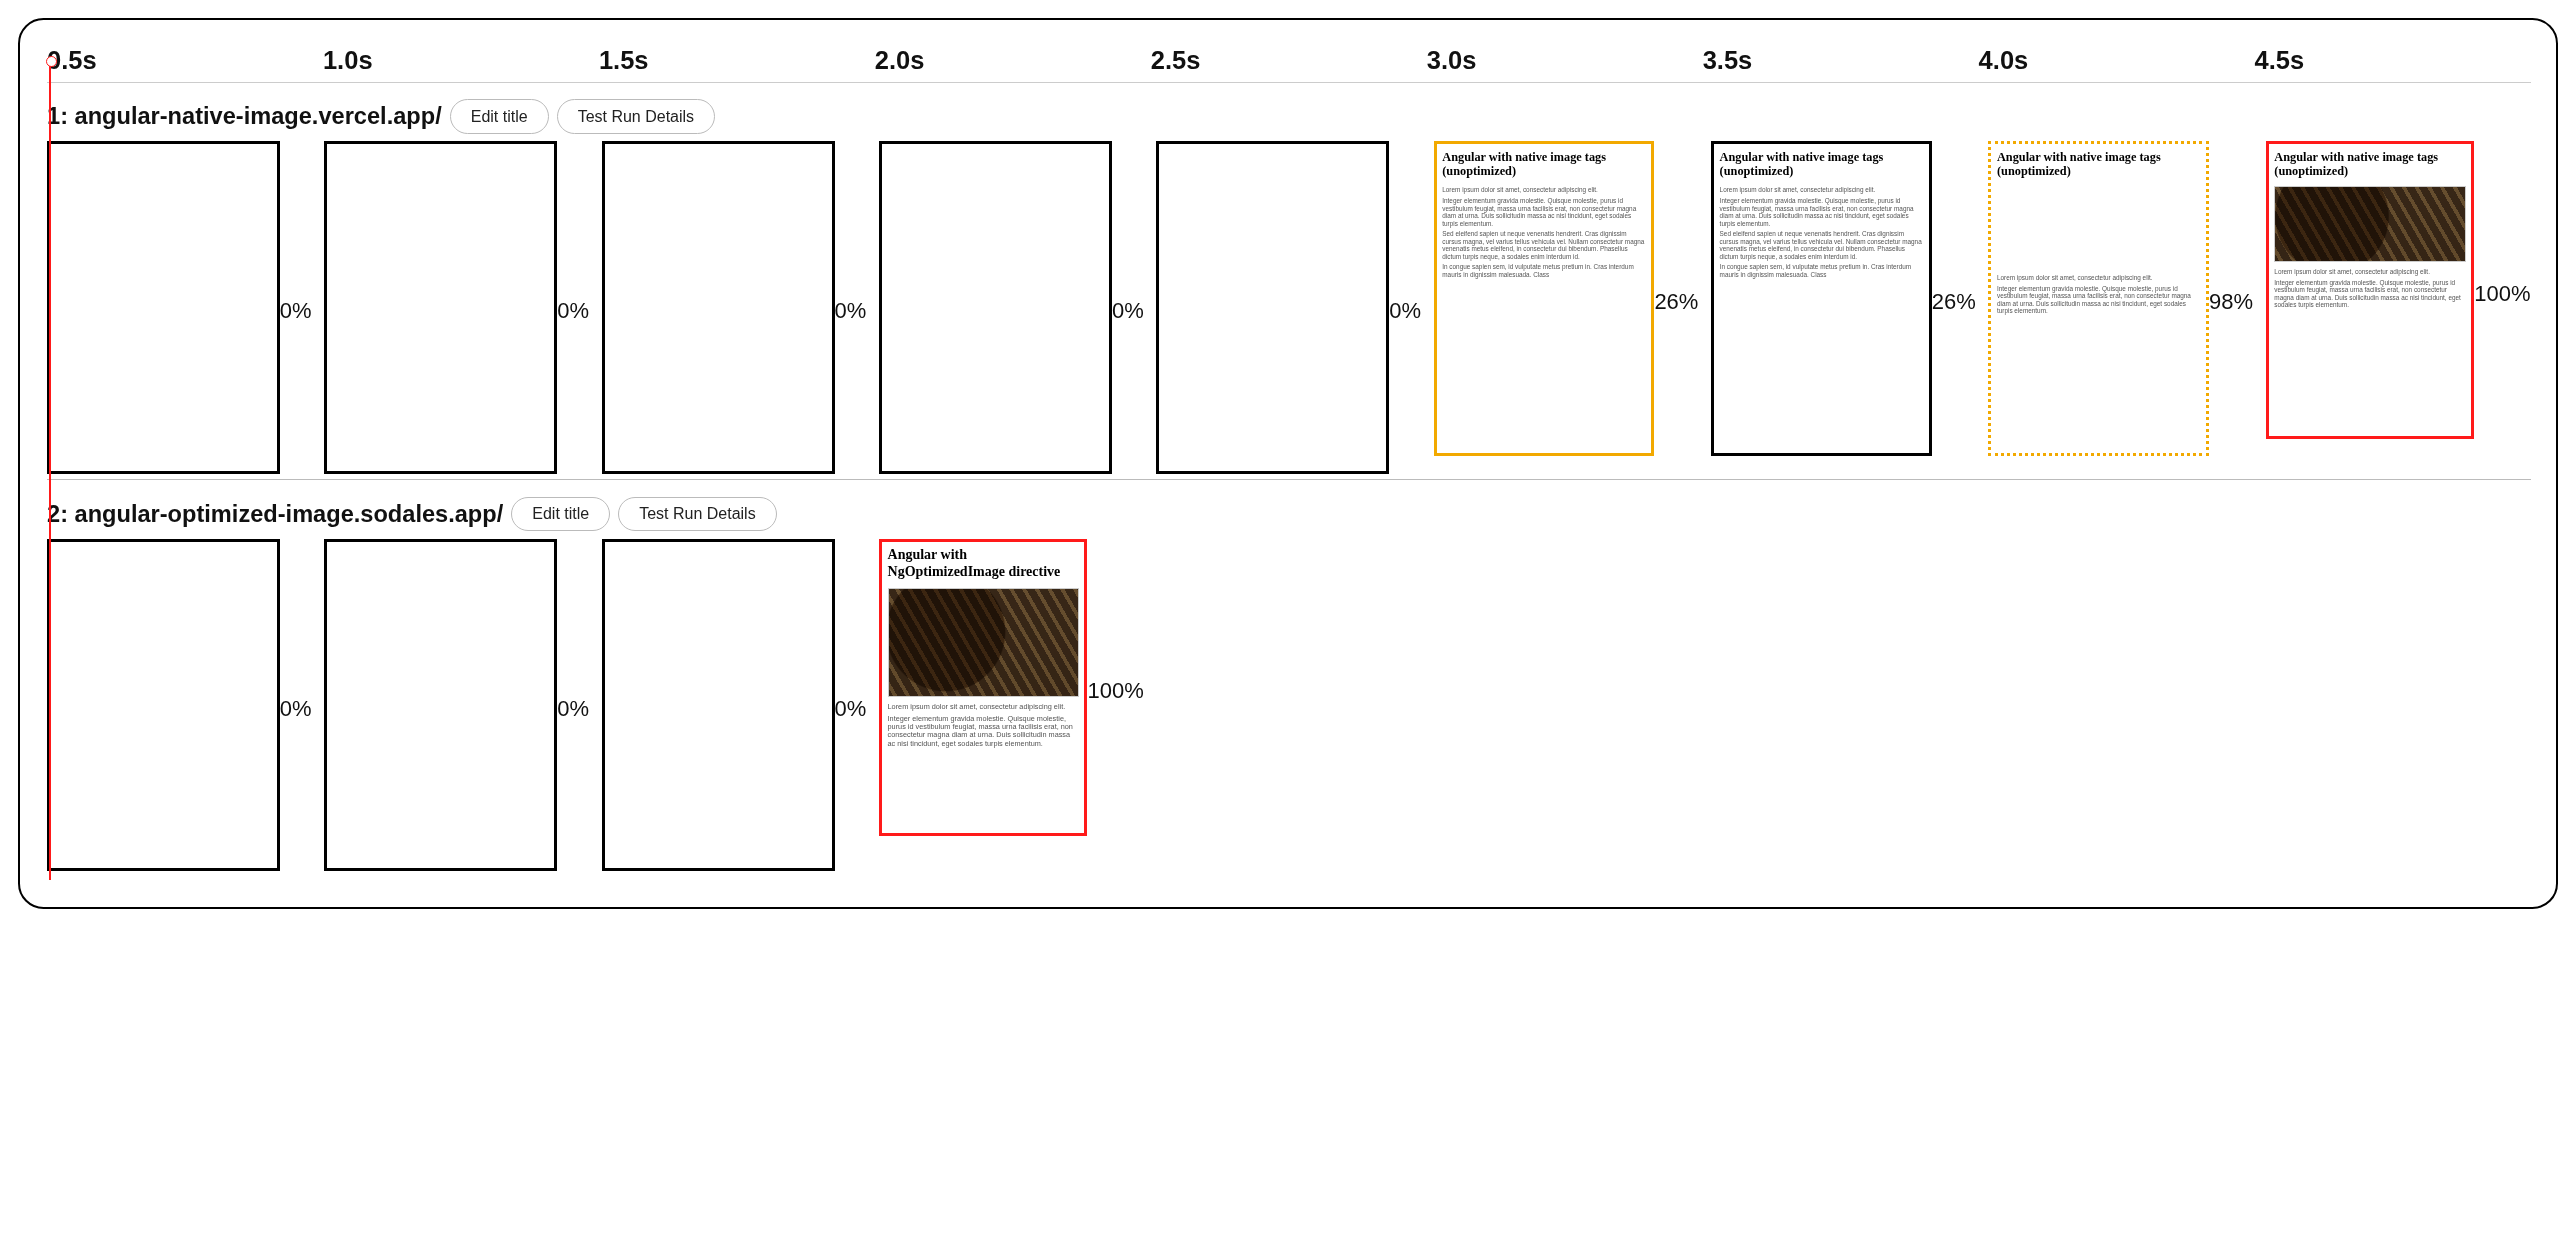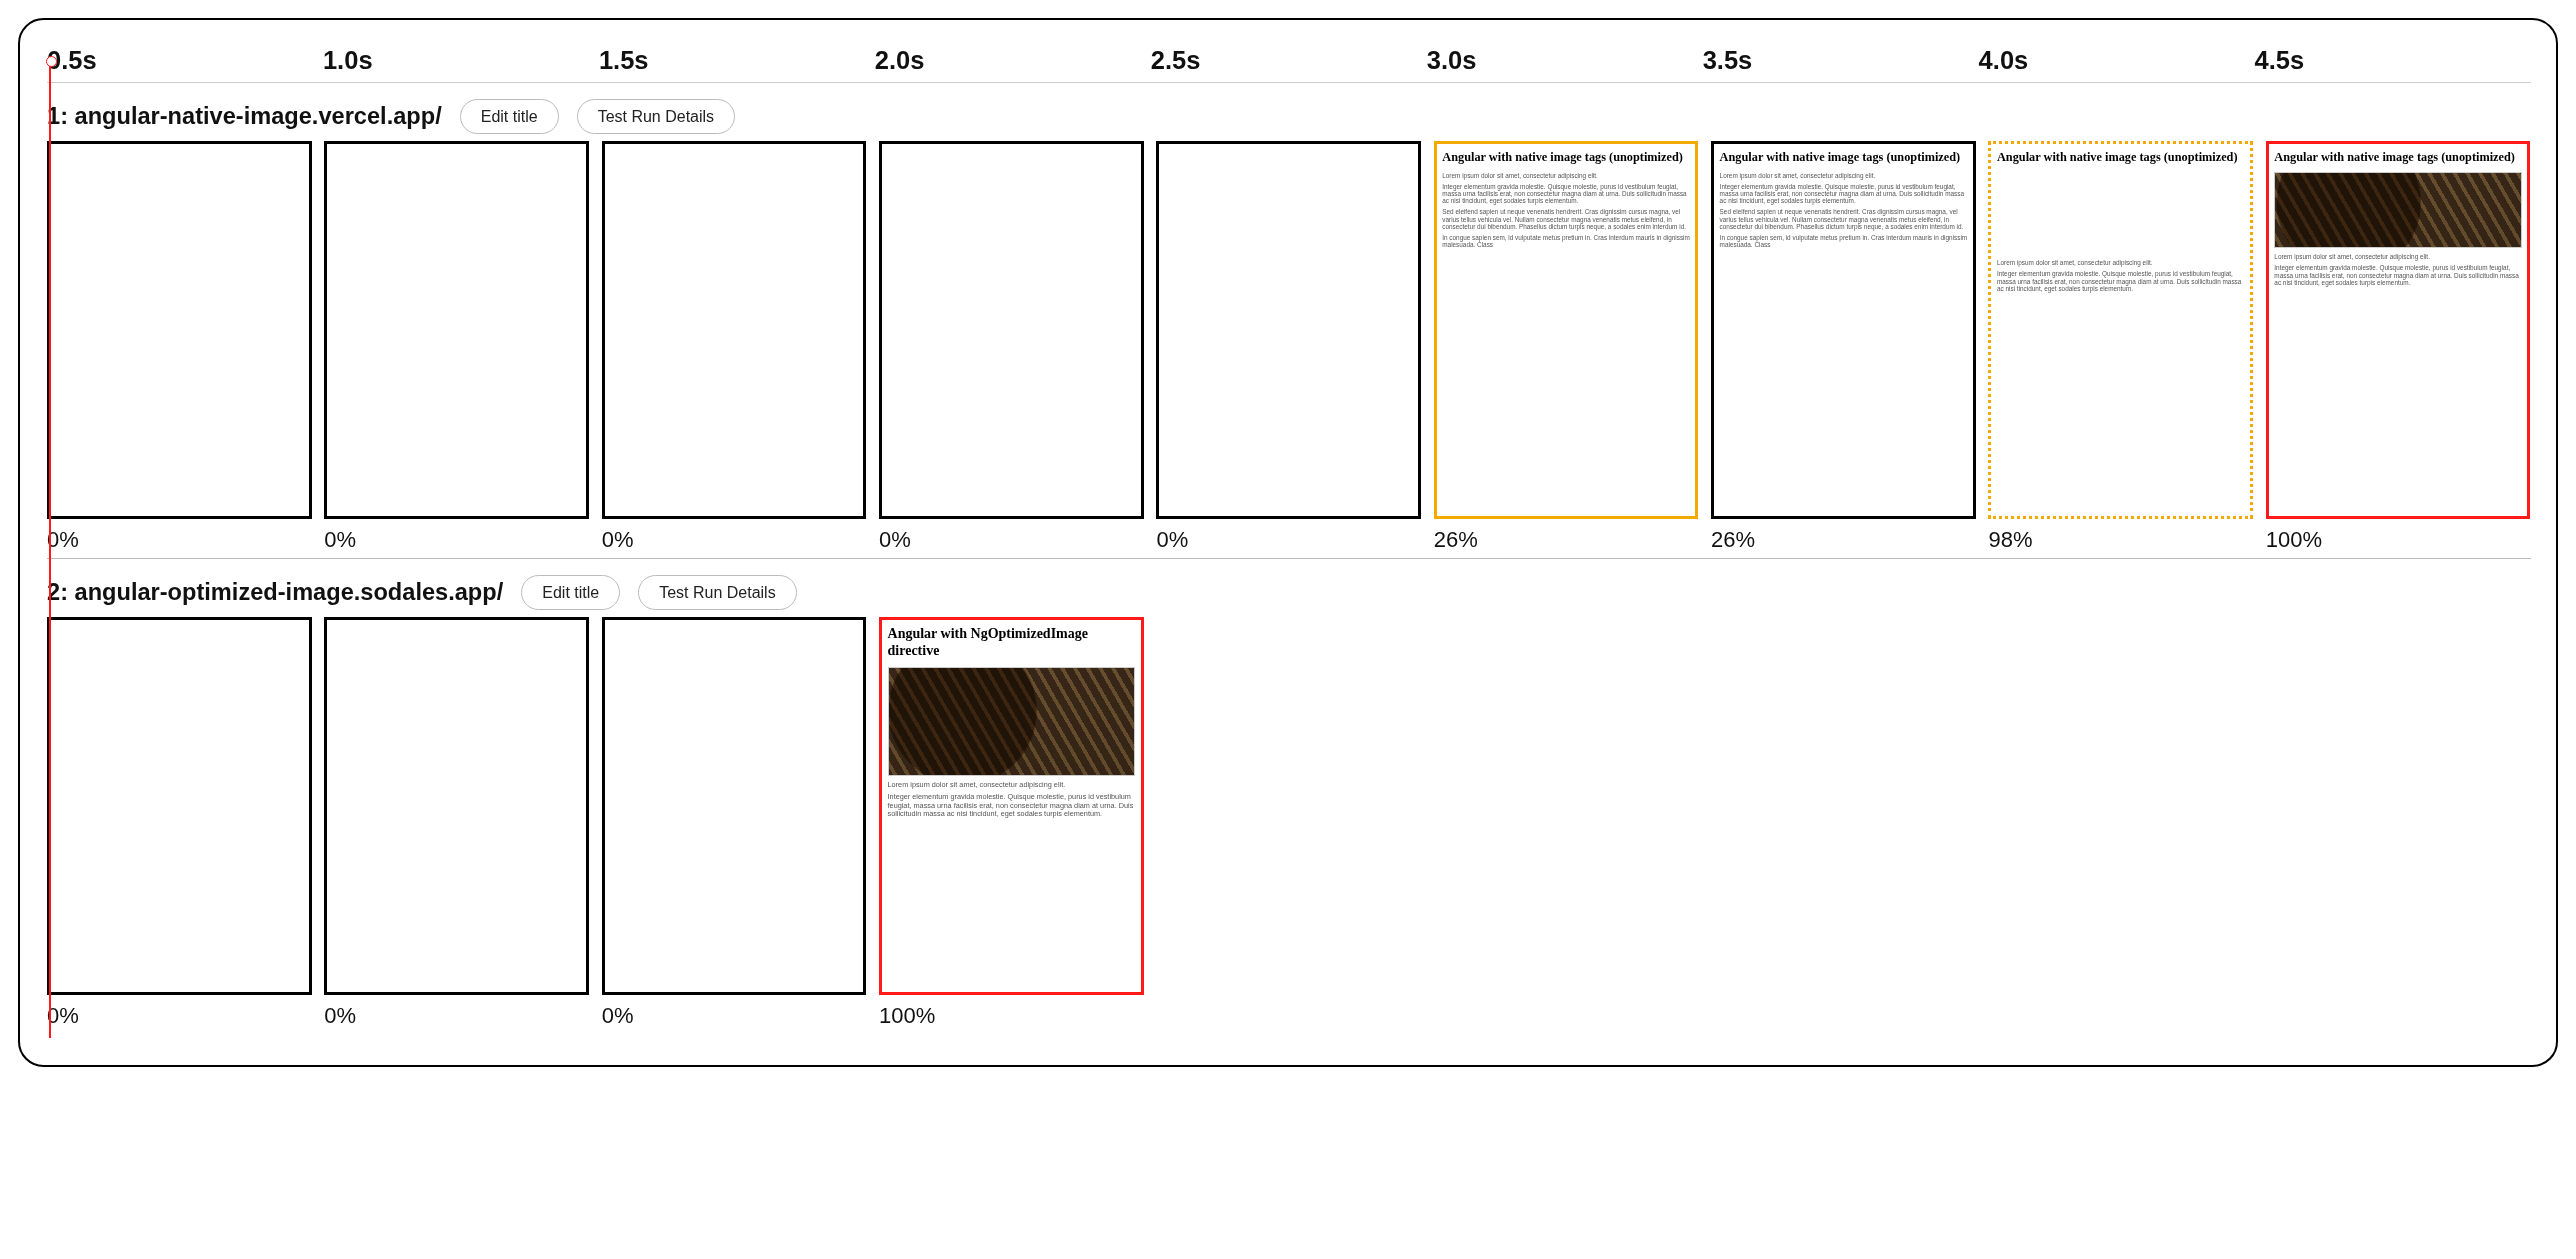--- a/index.html
+++ b/index.html
@@ -39,21 +39,21 @@
   }
   .timeline-ruler .tick {
     font-weight: 700;
     font-size: 25.5px;
     color: #111;
   }
   .run-block { margin-left: 18px; margin-top: 16.4px; }
   .run-header {
     display: flex;
     align-items: center;
-    gap: 18px;
+    gap: 8px;
     margin-bottom: 7.3px;
   }
   .run-title {
     font-weight: 700;
     font-size: 23.6px;
     color: #111;
   }
   .pill-btn {
     border: 0.9px solid #bbb;
     background: #fff;
@@ -63,21 +63,21 @@
     color: #222;
     cursor: pointer;
   }
   .frames-row {
     display: grid;
     grid-auto-flow: column;
     grid-auto-columns: 1fr;
     gap: 12.7px;
     align-items: start;
   }
-  .frame-cell { display: flex; flex-direction: column; align-items: flex-start; }
+  .frame-cell { display: flex; flex-direction: row; align-items: center; }
   .thumb {
     width: 100%;
     aspect-ratio: 0.7;
     border: 3.6px solid #000;
     background: #fff;
     padding: 5.5px;
     font-size: 8.2px;
     overflow: hidden;
     color: #444;
   }

